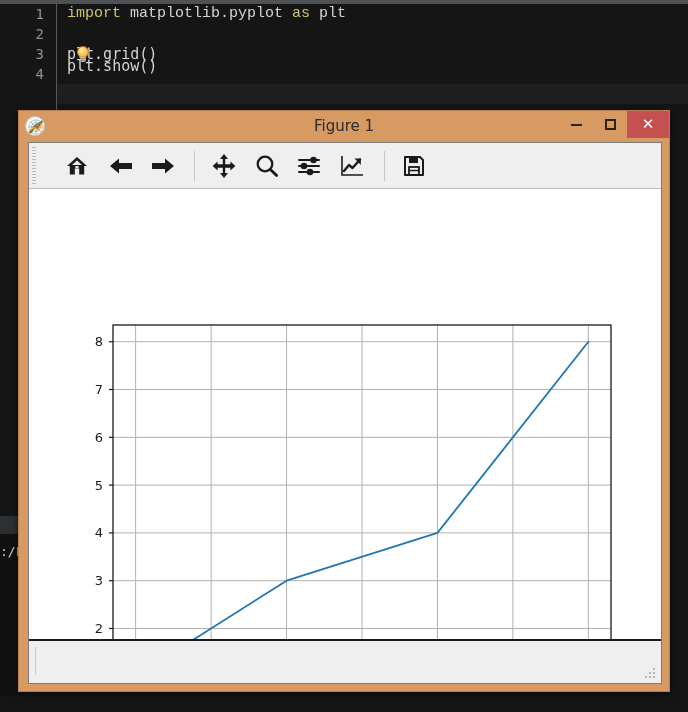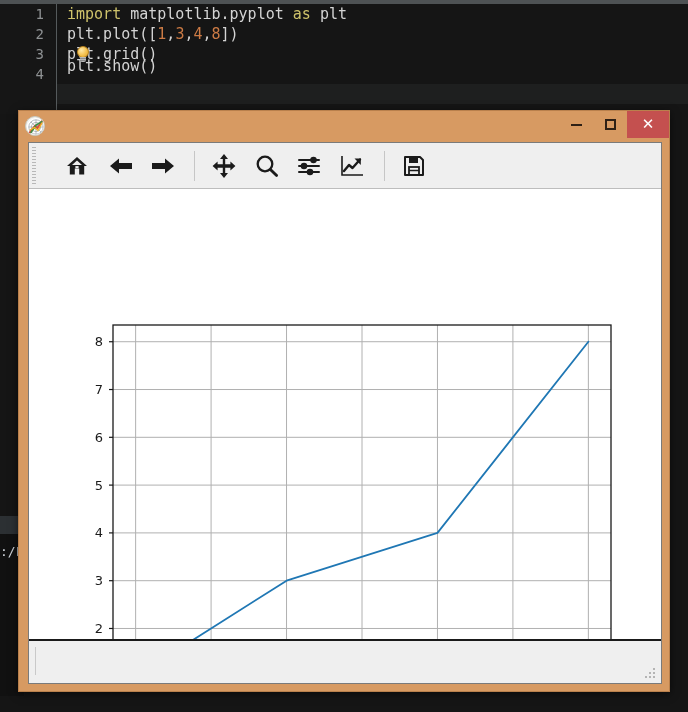--- a/index.html
+++ b/index.html
@@ -180,22 +180,21 @@
 
   <div class="ed-linehl" style="top:84px;"></div>
 
   <div class="ed-gutter"></div>
 
   <div class="ln" style="top:4px;">1</div>
   <div class="ln" style="top:24px;">2</div>
   <div class="ln" style="top:44px;">3</div>
   <div class="ln" style="top:64px;">4</div>
 
-  <div class="code" style="top:4px;"><span class="kw">import </span><span>matplotlib.pyplot </span><span class="kw">as </span><span>plt</span></div>
-  <div class="code" style="top:24px;"><span>plt.plot([</span><span class="num">1</span><span class="punct">,</span><span class="num">3</span><span class="punct">,</span><span class="num">4</span><span class="punct">,</span><span class="num">8</span><span>])</span></div>
+  <div class="code" style="top:4px;font-family:Liberation Mono, monospace;"><span class="kw">import </span><span>matplotlib.pyplot </span><span class="kw">as </span><span>plt</span></div>
   <div class="code" style="top:44px;"><span>plt.grid()</span></div>
   <div class="code" style="top:56px;"><span>plt.show()</span></div>
 
   <div class="bulb" style="left:76px; top:46px;">
     <div class="glass"></div>
     <div class="base">
         <i></i>
         <i></i>
       </div>
   </div>
@@ -222,20 +221,21 @@
           <line x1="2.8" y1="10" x2="17.2" y2="10"></line>
           <line x1="4.9" y1="4.9" x2="15.1" y2="15.1"></line>
           <line x1="15.1" y1="4.9" x2="4.9" y2="15.1"></line>
         </g>
         <path d="M3.5 16 L9 9 L11.5 11 L16.5 3.5" stroke="#d94f3d" stroke-width="2.1" fill="none" stroke-linecap="round"></path>
         <path d="M5 15.5 L10 8 L17 4" stroke="#3f8f46" stroke-width="1.6" fill="none" stroke-linecap="round"></path>
         <path d="M4 13 L8.5 10.5 L12 13.5 L16 6" stroke="#f0b429" stroke-width="1.4" fill="none" stroke-linecap="round"></path>
       </svg>
     </div>
 
+    <div class="title-text">Figure 1</div>
 
     <div class="wbtns">
       <div class="wbtn">
           <span class="minus"></span>
         </div>
       <div class="wbtn">
           <span class="sq"></span>
         </div>
       <div class="wbtn close">
           <span class="ex">✕</span>

